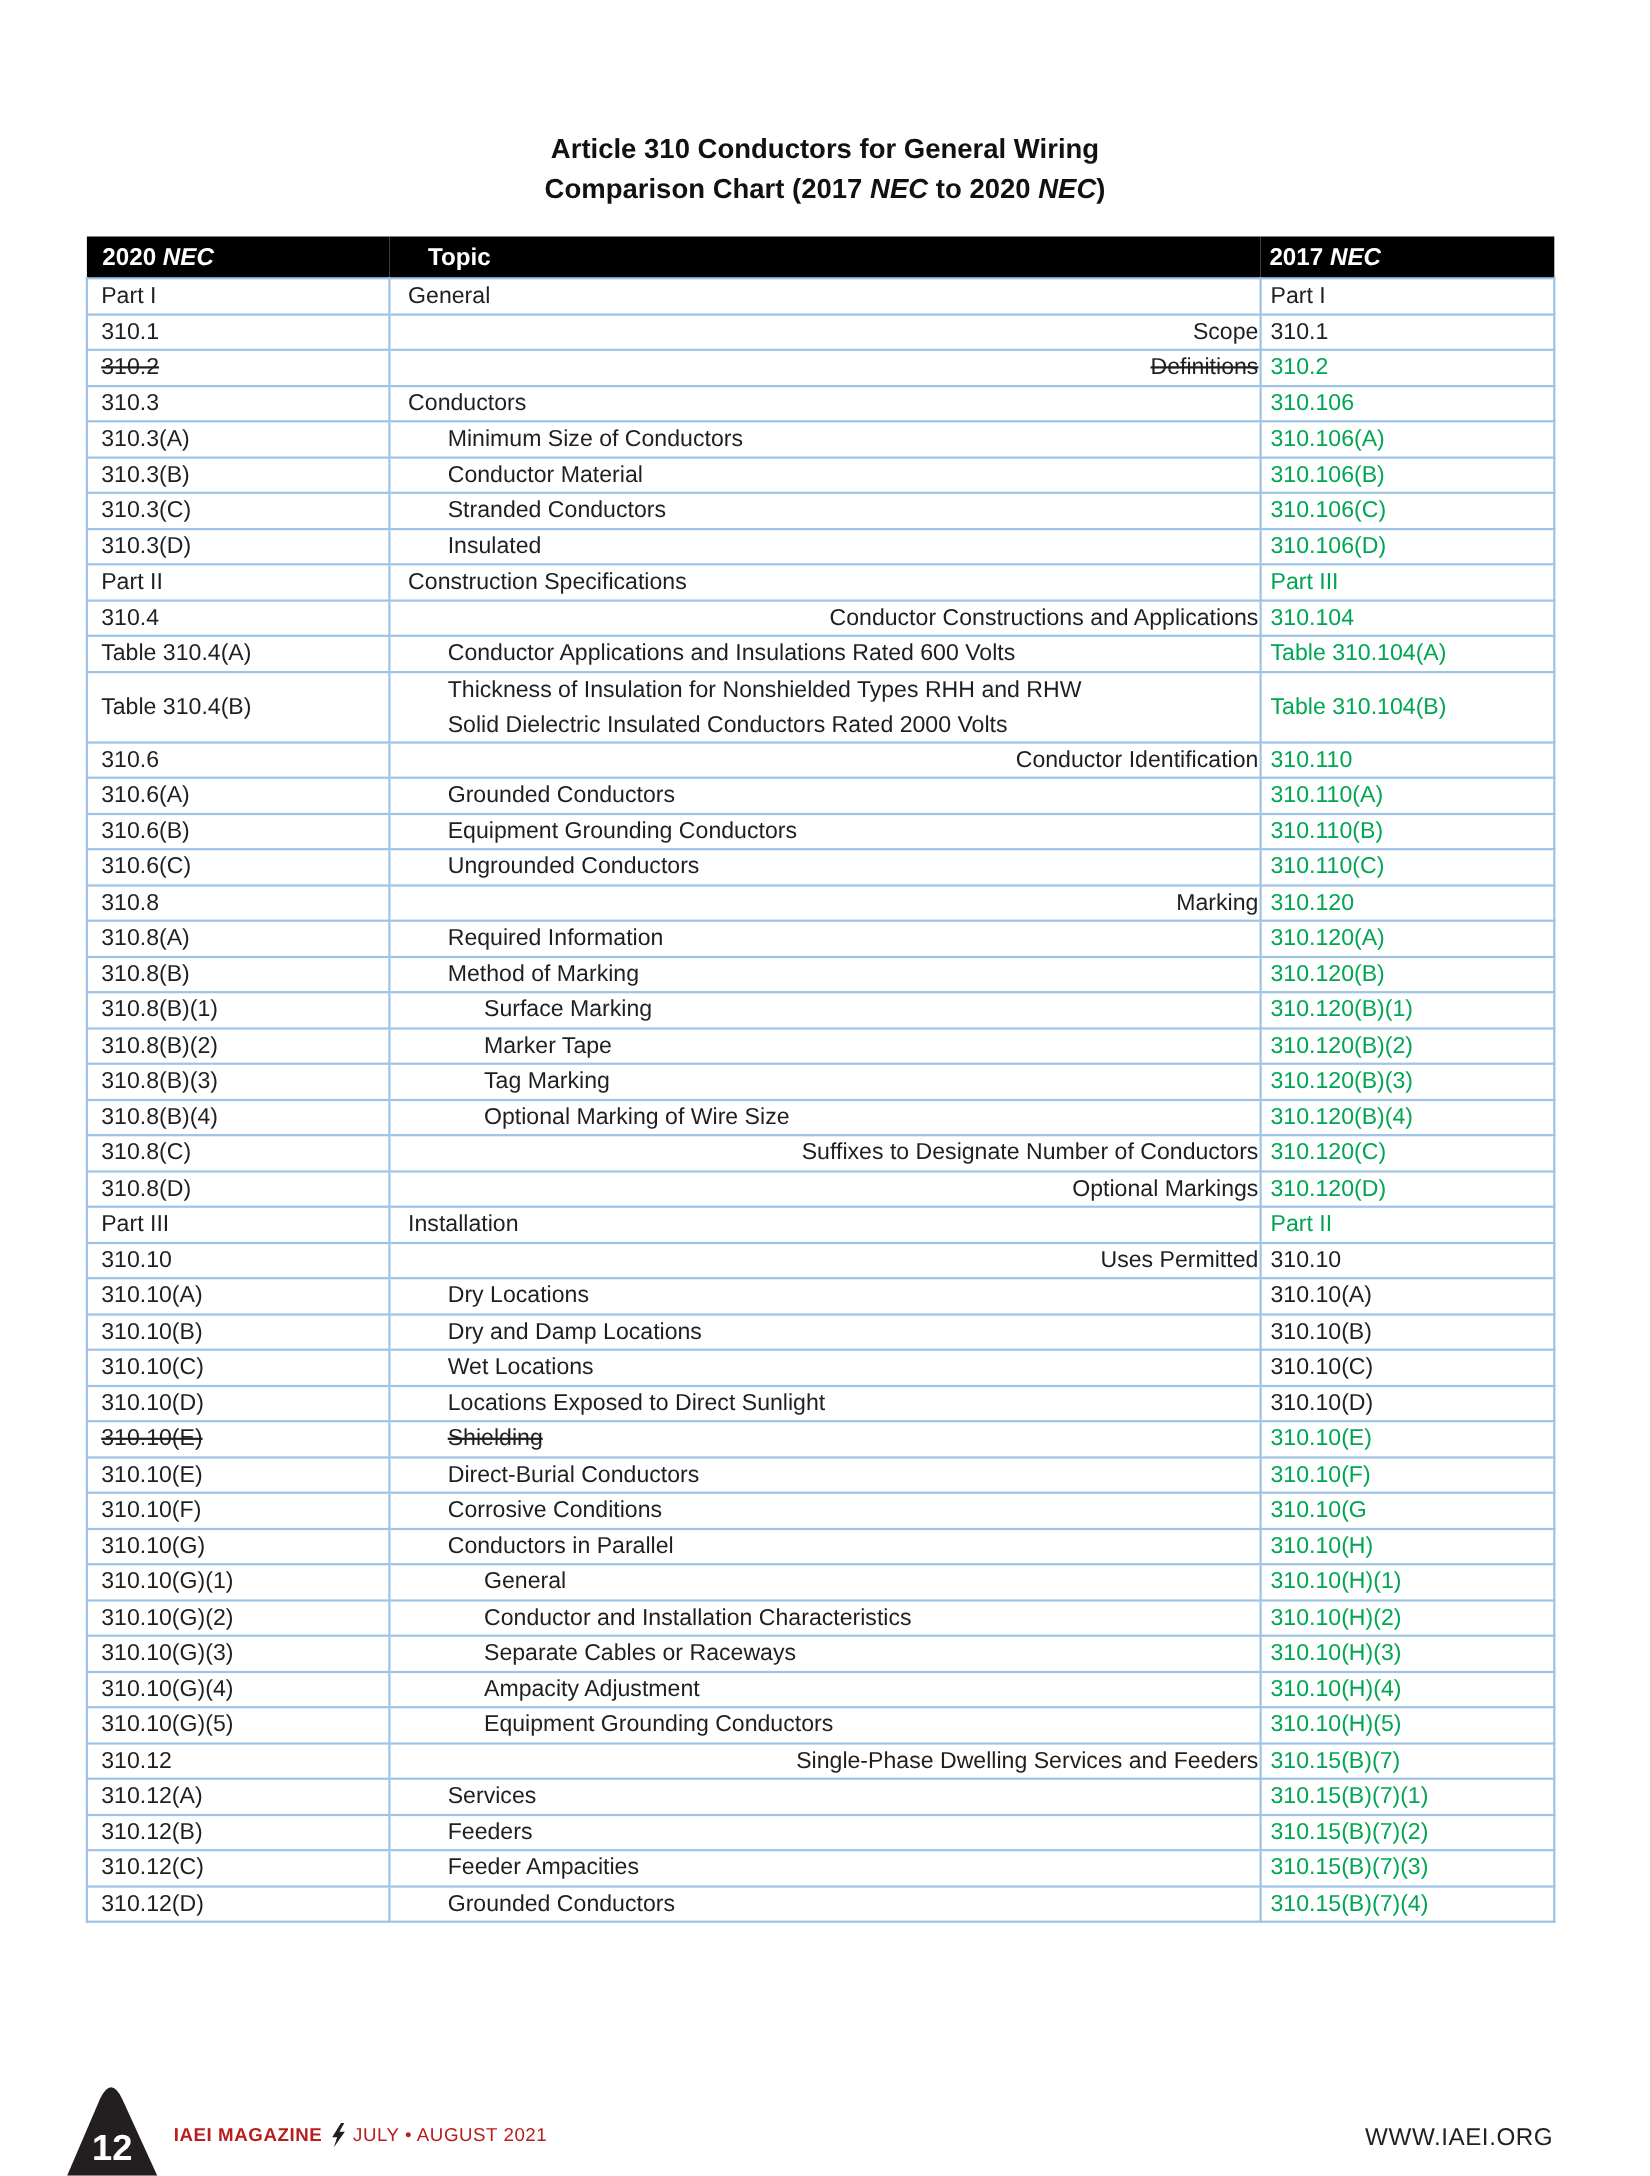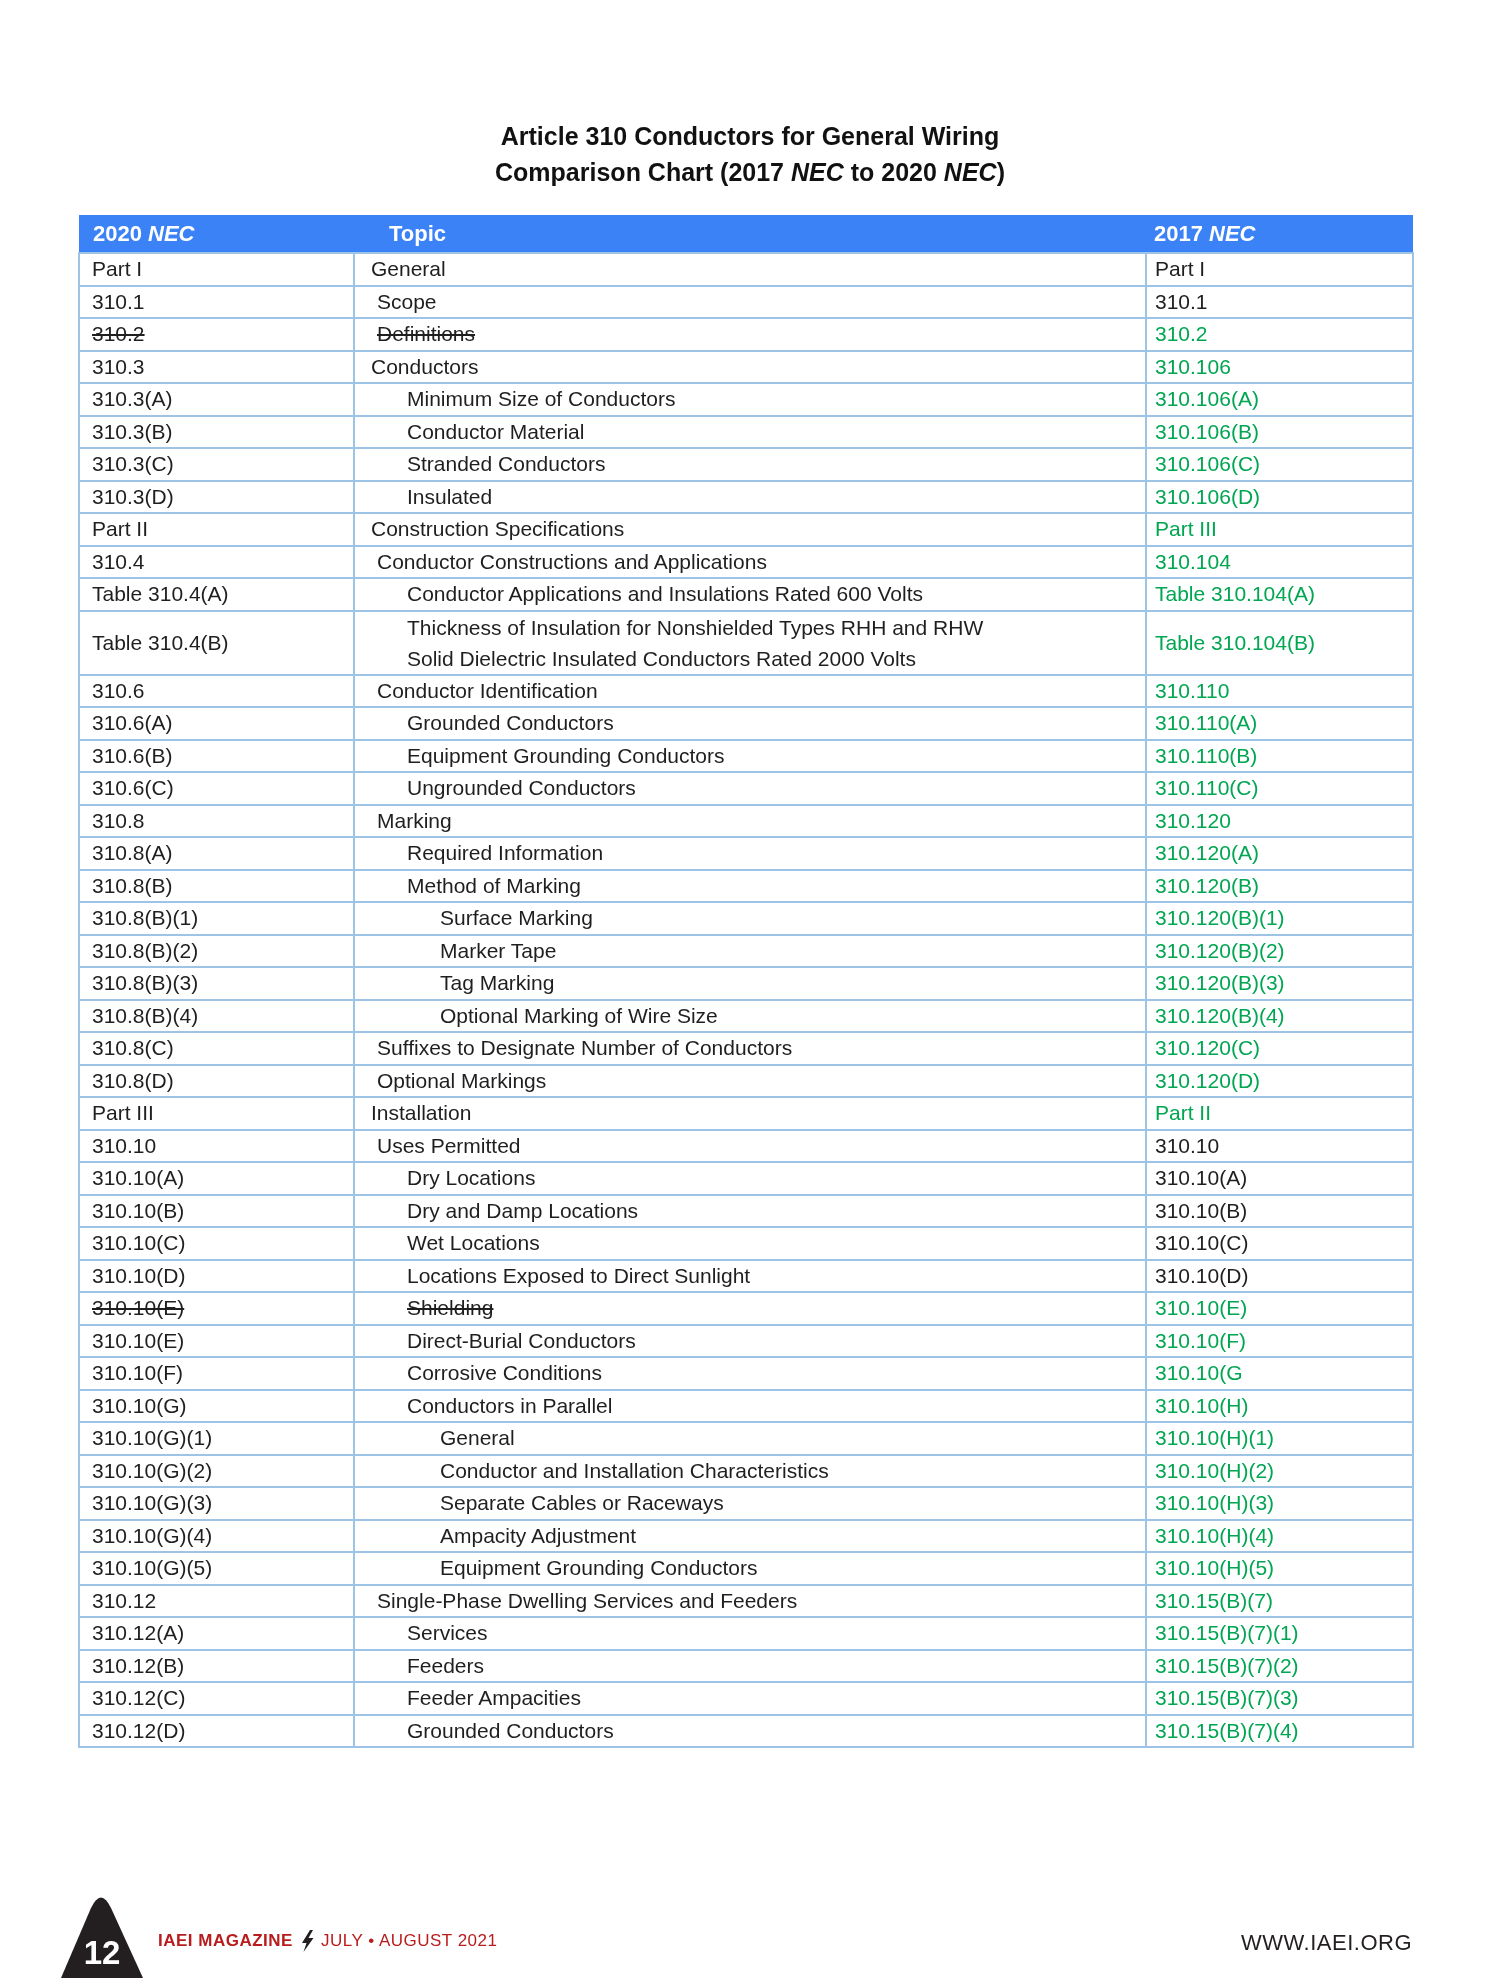--- a/index.html
+++ b/index.html
@@ -13,36 +13,36 @@
   }
   .title .it{font-style:italic;}
   table.cmp{
     position:absolute;left:78px;top:215px;width:1334px;
     border-collapse:collapse;table-layout:fixed;
   }
   table.cmp col.c1{width:275px;}
   table.cmp col.c2{width:792px;}
   table.cmp col.c3{width:267px;}
   thead th{
-    background:#3b82f6;color:#ffffff;font-weight:bold;font-size:22px;
+    background:#000000;color:#ffffff;font-weight:bold;font-size:22px;
     height:37px;text-align:left;padding:0;border:0;
   }
   thead th .it{font-style:italic;}
   thead th.h1{padding-left:14px;}
   thead th.h2{padding-left:35px;}
   thead th.h3{padding-left:8px;}
   tbody td{
     border:2px solid #9DC3E6;height:30.5px;padding-top:0;padding-bottom:0;
     font-size:21px;vertical-align:middle;color:#1f1f1f;
     white-space:nowrap;overflow:hidden;
   }
   td.c1{padding-left:12px;}
   td.c3{padding-left:8px;}
   td.topic.ind0{padding-left:16px;}
-  td.topic.ind1{padding-left:22px;}
+  td.topic.ind1{padding-left:34px;text-align:right;}
   td.topic.ind2{padding-left:52px;}
   td.topic.ind3{padding-left:85px;}
   td.topic div{line-height:31px;}
   .strike{text-decoration:line-through;}
   .green{color:#00A651;}
   .footer-left{
     position:absolute;left:158px;top:1926px;height:30px;
     display:flex;align-items:center;gap:7px;font-size:17px;color:#b91c1c;
   }
   .footer-left .mag{font-weight:bold;letter-spacing:0.5px;}

